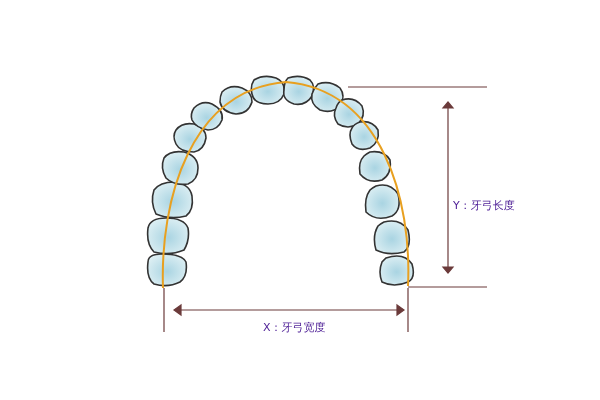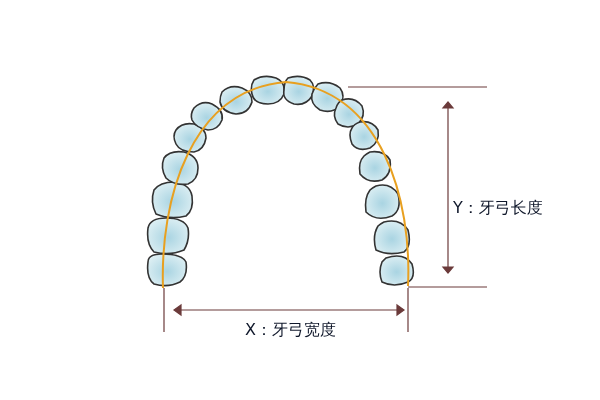--- a/index.html
+++ b/index.html
@@ -1,18 +1,18 @@
 <!DOCTYPE html>
 <html><head>
 <meta charset="utf-8">
 <style>
   html, body { margin:0; padding:0; background:#ffffff; }
   body { width:600px; height:400px; position:relative; overflow:hidden; font-family:"DejaVu Sans", sans-serif; }
   svg { position:absolute; left:0; top:0; }
-  .label { position:absolute; font-size:16px; color:#0f172a; white-space:nowrap; }
+  .label { position:absolute; font-size:11px; color:#4c1d95; white-space:nowrap; }
 </style>
 </head>
 <body>
 
 <svg width="600" height="400" viewBox="0 0 600 400">
   <defs>
     <radialGradient id="tg" cx="50%" cy="55%" r="60%">
       <stop offset="0%" stop-color="#a9d4e2"></stop>
       <stop offset="100%" stop-color="#dff0f4"></stop>
     </radialGradient>
@@ -51,13 +51,13 @@
   <g stroke="#6b3a3a" stroke-width="1.2" fill="#6b3a3a">
     <line x1="164" y1="288" x2="164" y2="332"></line>
     <line x1="408" y1="288" x2="408" y2="332"></line>
     <line x1="178" y1="310" x2="400" y2="310"></line>
     <polygon points="181,305 174,310 181,315"></polygon>
     <polygon points="397,305 404,310 397,315"></polygon>
   </g>
 </svg>
 
 <div class="label" style="left:453px; top:198px;">Y：牙弓长度</div>
-<div class="label" style="left:245px; top:320px;">X：牙弓宽度</div>
+<div class="label" style="left:263px; top:320px;">X：牙弓宽度</div>
 
 </body></html>

